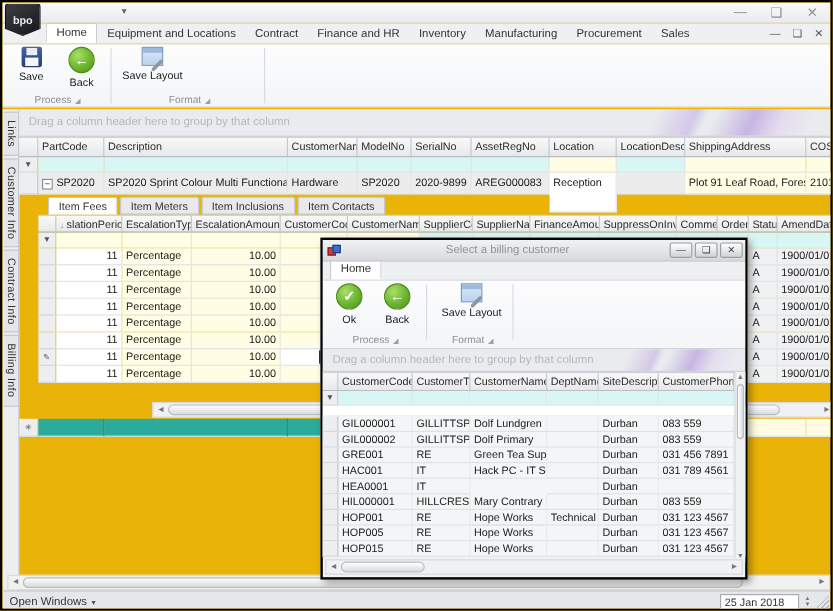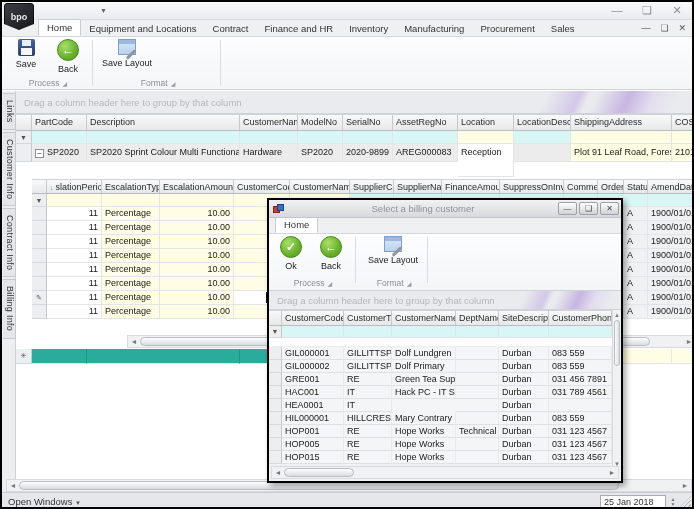--- a/index.html
+++ b/index.html
@@ -1,17 +1,17 @@
 <!DOCTYPE html>
 <html><head>
 <meta charset="utf-8">
 <style>
   html,body{margin:0;padding:0;background:#9a9a9a;}
   *{box-sizing:border-box;}
-  #app{position:relative;width:694px;height:509px;background:#ffffff;border:2px solid #000;
+  #app{position:relative;width:694px;height:509px;background:#eab308;border:2px solid #000;
        font-family:"Liberation Sans",sans-serif;font-size:10px;color:#1a1a1a;overflow:hidden;}
 
   
   .titlebar{position:absolute;left:0;top:0;width:100%;height:18px;
     background:linear-gradient(#f8f9fb,#e9ebee);border-bottom:1px solid #d8dadd;}
   .app-logo{position:absolute;left:2px;top:1px;width:30px;height:27px;z-index:30;
     background:linear-gradient(145deg,#3a3d44,#17181c);border:1px solid #0d0d10;border-radius:3px;
     clip-path:polygon(0 0,100% 0,100% 78%,50% 100%,0 78%);
     color:#e8e8ea;font-weight:bold;font-size:9px;display:flex;align-items:center;justify-content:center;}
   .qat-arrow{position:absolute;left:98px;top:5px;font-size:7px;color:#666;}
@@ -248,20 +248,26 @@
       <div class="cell" style="width: 58px; height: 18px; line-height: 15px;">Hardware</div>
       <div class="cell" style="width: 45px; height: 18px; line-height: 15px;">SP2020</div>
       <div class="cell" style="width: 50px; height: 18px; line-height: 15px;">2020-9899</div>
       <div class="cell" style="width: 65px; height: 18px; line-height: 15px;">AREG000083</div>
       <div class="cell c-white" style="width: 56px; height: 33px; line-height: 15px;">Reception</div>
       <div class="cell" style="width: 57px; height: 18px; line-height: 15px;"></div>
       <div class="cell c-yel" style="width: 101px; height: 18px; line-height: 15px;">Plot 91 Leaf Road, Forest Hills,...</div>
       <div class="cell c-yel" style="width: 26px; height: 18px; line-height: 15px;">2101</div>
     </div>
 
+  <div class="detail-tabs" id="detailTabs">
+      <div class="dtab active">Item Fees</div>
+      <div class="dtab">Item Meters</div>
+      <div class="dtab">Item Inclusions</div>
+      <div class="dtab">Item Contacts</div>
+    </div>
 
   <div class="hdr-row sub-hdr" id="subHdr">
       <div class="hdr-cell" style="width: 15px;"></div>
       <div class="hdr-cell" style="width: 55px;"><div class="sort-glyph" style="display: inline;">↓</div>slationPeriod</div>
       <div class="hdr-cell" style="width: 58px;">EscalationType</div>
       <div class="hdr-cell" style="width: 74px; text-align: left;">EscalationAmount</div>
       <div class="hdr-cell" style="width: 56px;">CustomerCode</div>
       <div class="hdr-cell" style="width: 60px;">CustomerName</div>
       <div class="hdr-cell" style="width: 44px;">SupplierCode</div>
       <div class="hdr-cell" style="width: 48px;">SupplierName</div>

